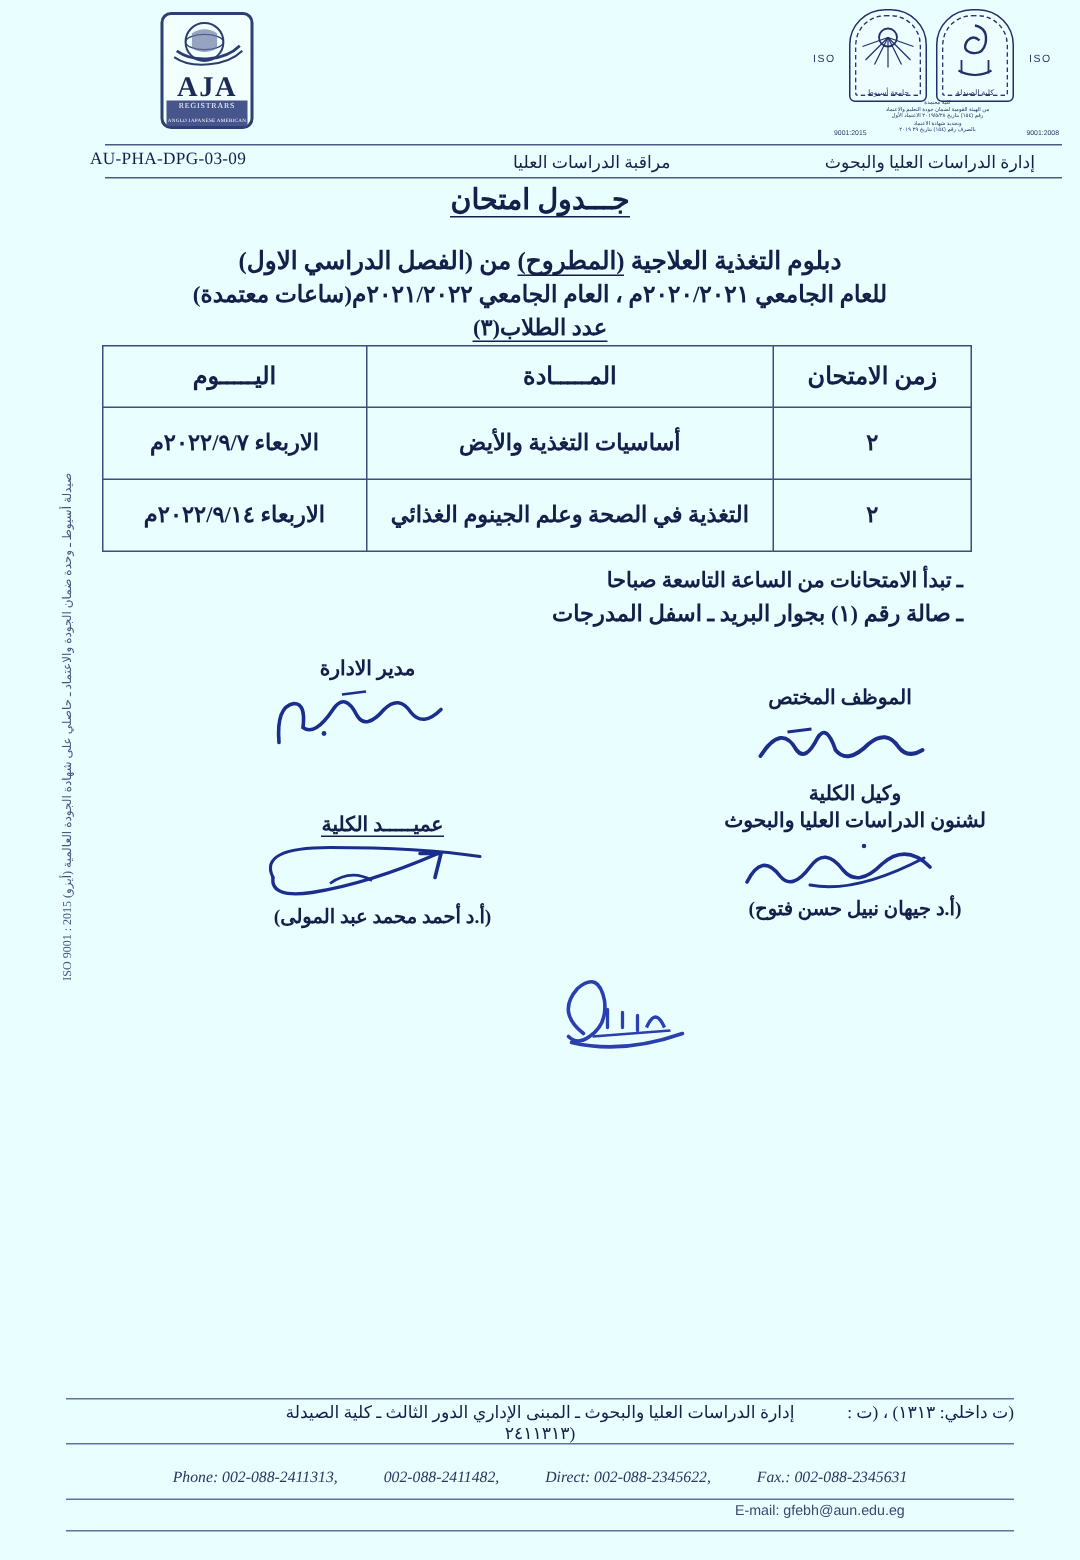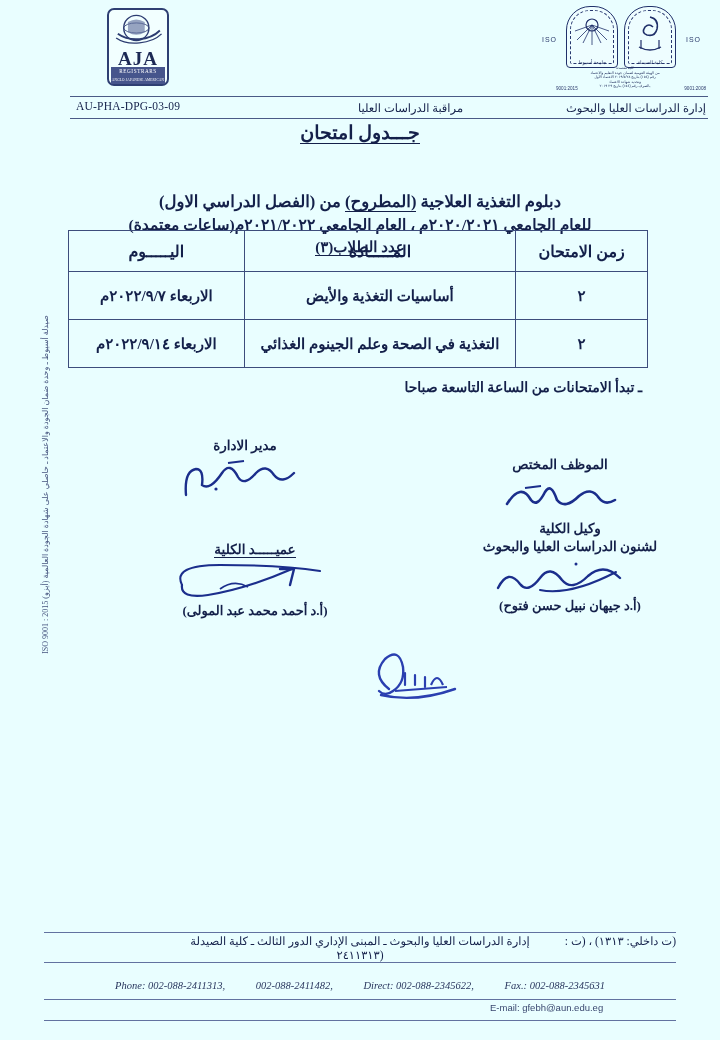--- a/index.html
+++ b/index.html
@@ -38,34 +38,34 @@
   .iso-r{position:absolute;left:120px;top:30px;font-size:7px;letter-spacing:1px;color:#2b3a6b;
     font-family:"Liberation Sans",sans-serif;}
   .cert-block{position:absolute;left:6px;top:60px;width:106px;text-align:center;
     font-size:3.6px;line-height:4.6px;color:#22315f;font-family:"Liberation Sans",sans-serif;}
   .iso-line{position:absolute;top:86px;left:556px;width:150px;display:flex;
     justify-content:space-between;font-size:4.6px;color:#2b3a6b;
     font-family:"Liberation Sans",sans-serif;}
 
   
   .hdr-rule{position:absolute;left:70px;top:96px;width:638px;border-top:1.2px solid #4a5a86;}
-  .hdr-row{position:absolute;left:70px;top:99px;width:638px;height:18px;text-align:center;}
+  .hdr-row{position:absolute;left:54px;top:99px;width:638px;height:18px;text-align:center;}
   .hdr-row span{position:absolute;font-size:11.5px;white-space:nowrap;}
   .hdr-code{left:6px;top:1px;font-family:"Liberation Serif",serif;font-size:13px;letter-spacing:.2px;}
   .hdr-mid{left:288px;top:2px;}
   .hdr-right{right:2px;top:2px;}
   .hdr-rule2{position:absolute;left:70px;top:118px;width:638px;border-top:1.1px solid #4a5a86;}
 
   
   .doc-title{position:absolute;top:121px;left:0;width:720px;text-align:center;
     font-size:19px;font-weight:700;letter-spacing:.5px;}
   .doc-title u{text-decoration:none;border-bottom:1.4px solid #14204a;padding-bottom:0;}
 
   .subtitle{position:absolute;top:162px;left:0;width:720px;text-align:center;
-    font-size:16.5px;font-weight:700;line-height:23px;margin-top:28px;}
+    font-size:16.5px;font-weight:700;line-height:23px;}
   .subtitle .l2{font-size:15.5px;}
   .subtitle .l3{font-size:15px;}
   .ul{border-bottom:1.3px solid #14204a;}
 
   
   table.sched{position:absolute;left:68px;top:230px;width:580px;border-collapse:collapse;}
   table.sched th,table.sched td{
     border:1px solid #3d4d7c;text-align:center;vertical-align:middle;
     font-size:15px;font-weight:700;padding:0;
   }
@@ -228,20 +228,21 @@
       <tr>
         <td class="col-time">٢</td>
         <td class="subj">التغذية في الصحة وعلم الجينوم الغذائي</td>
         <td class="day">الاربعاء ٢٠٢٢/٩/١٤م</td>
       </tr>
     </tbody>
   </table>
 
   <div class="notes">
     <div>ـ تبدأ الامتحانات من الساعة التاسعة صباحا</div>
+    <div>ـ صالة رقم (١) بجوار البريد ـ اسفل المدرجات</div>
   </div>
 
   <div class="sig sig-officer">
     <div class="role">الموظف المختص</div>
     <svg width="130" height="40" viewBox="0 0 130 40">
       <path d="M12 30 Q26 8 36 26 Q42 34 50 18 Q56 8 62 26 Q70 36 84 22 Q96 12 104 24 Q110 32 120 26" fill="none" stroke="#1b2e8c" stroke-width="2.6" stroke-linecap="round"></path>
       <path d="M30 14 L46 12" stroke="#1b2e8c" stroke-width="2" fill="none"></path>
     </svg>
   </div>
 

